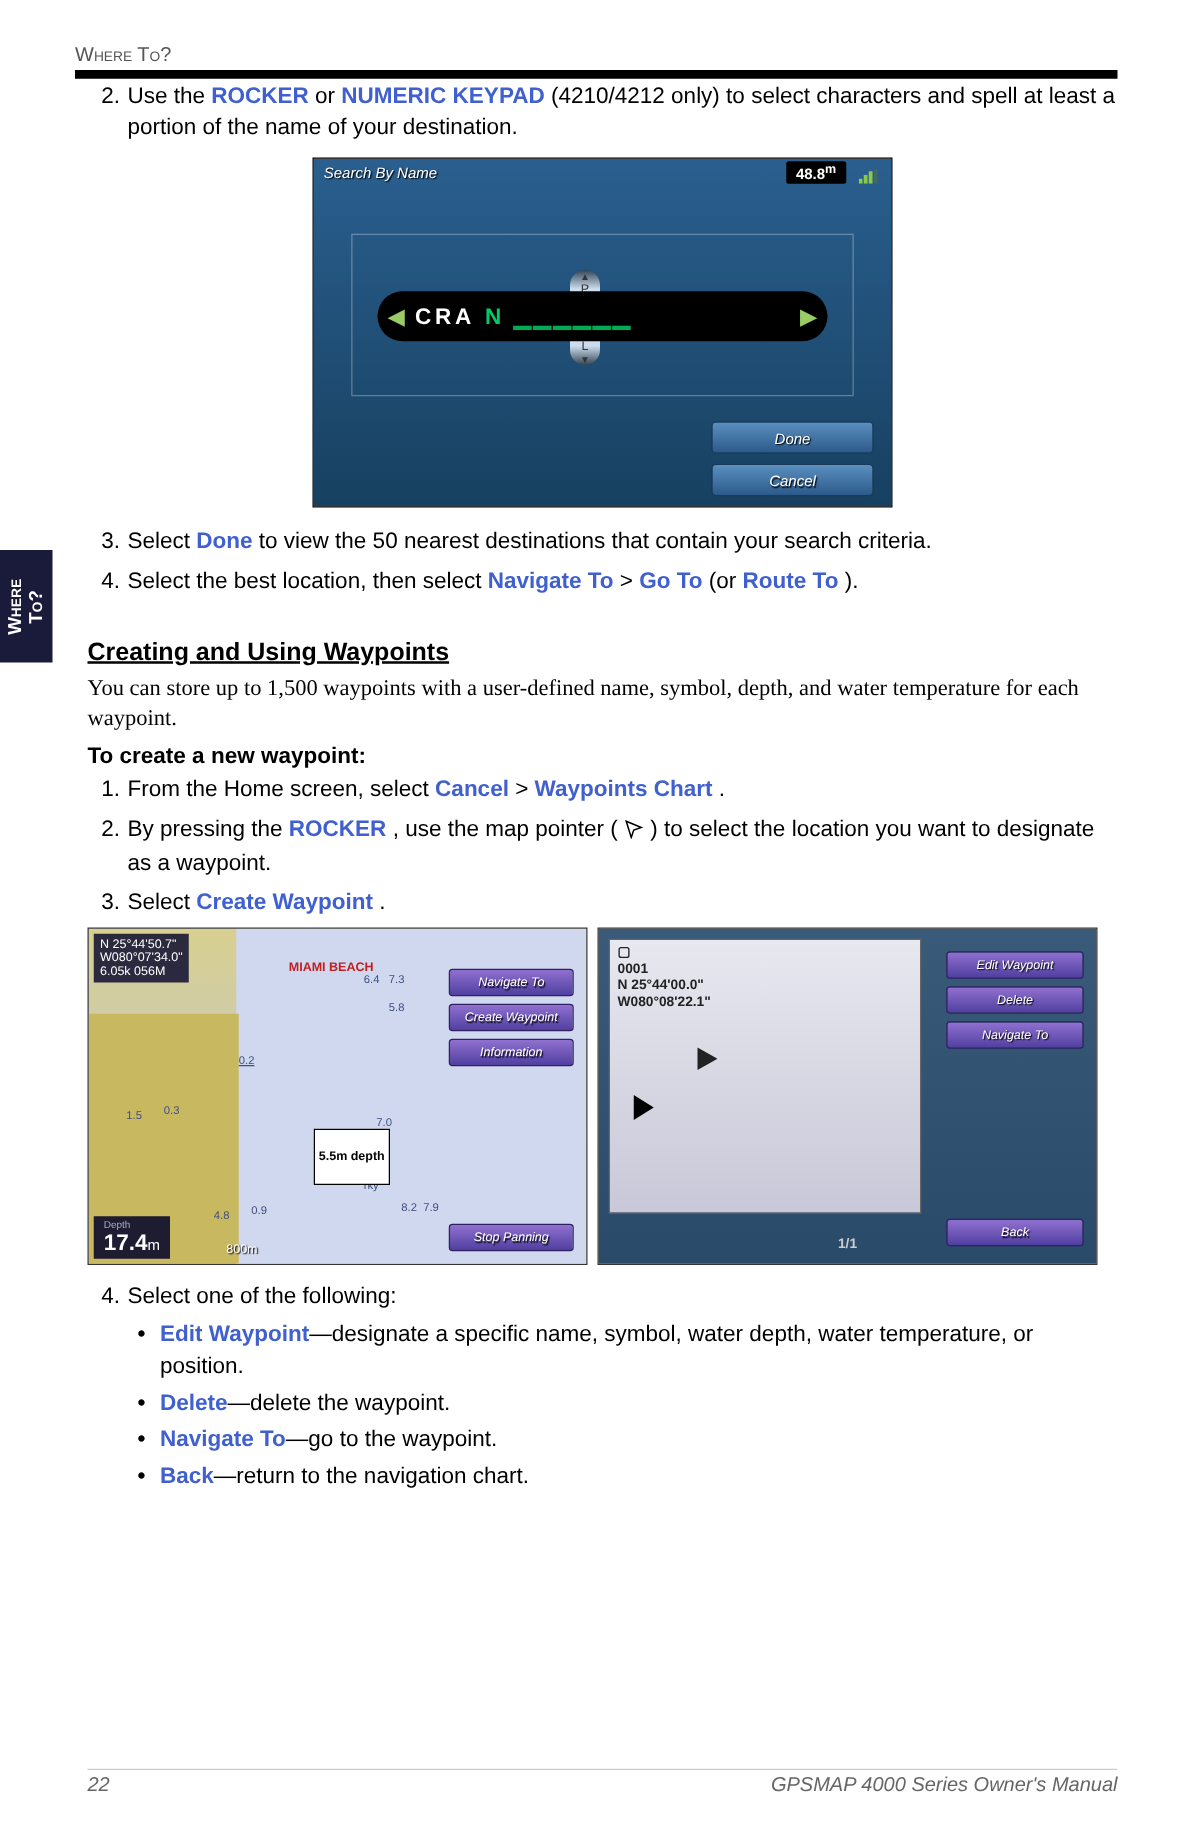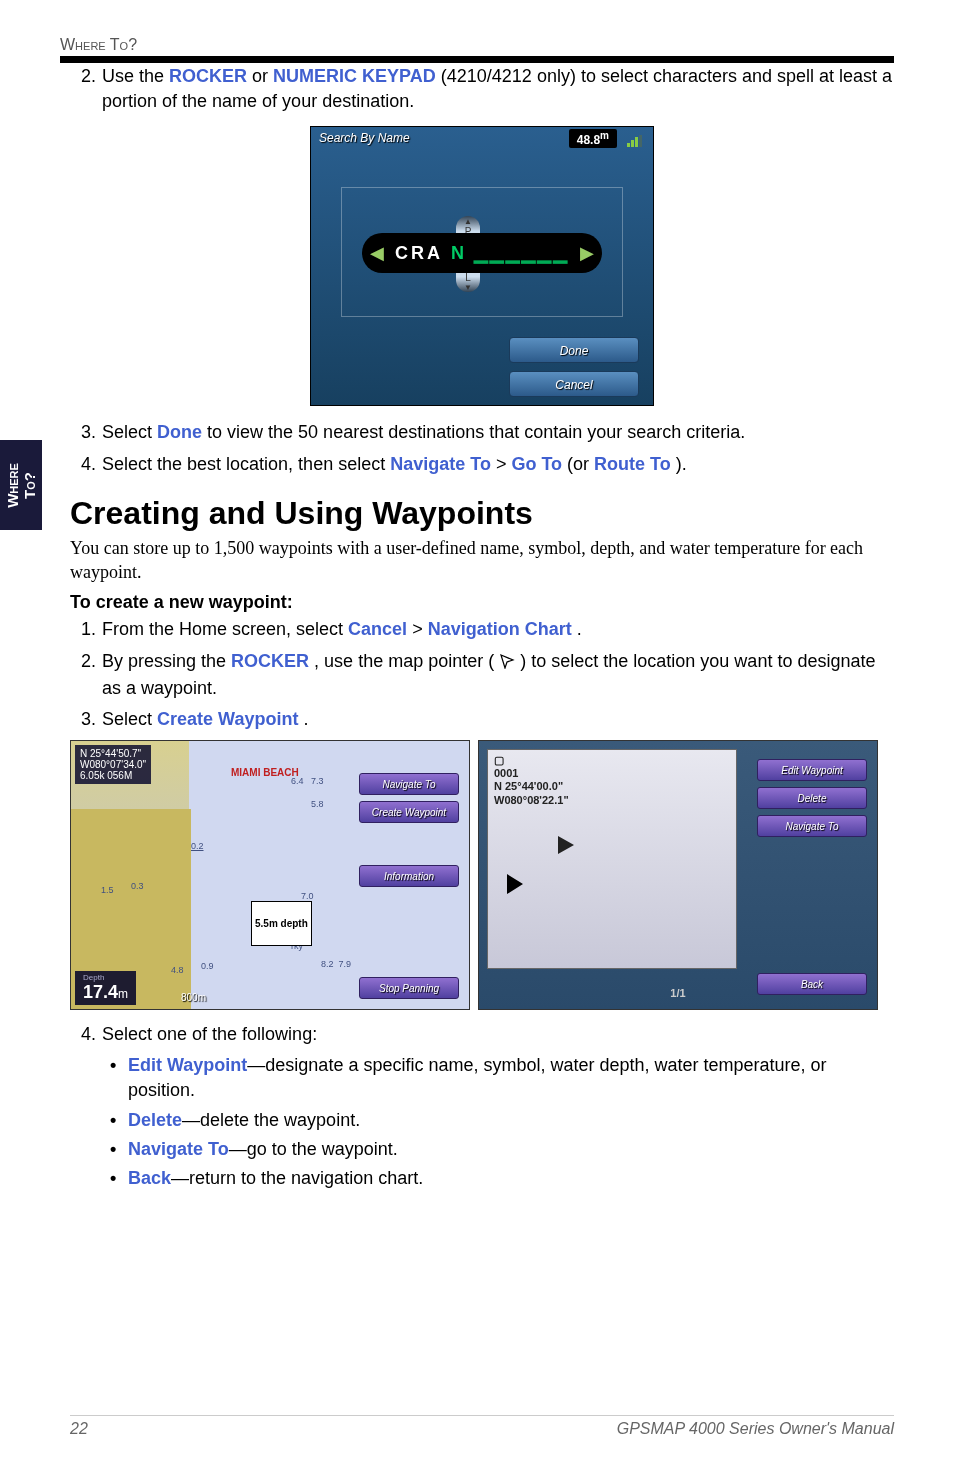--- a/index.html
+++ b/index.html
@@ -32,21 +32,21 @@
   .step {
     display: flex;
     margin-bottom: 6px;
     line-height: 1.4;
   }
   .step-num { width: 26px; flex-shrink: 0; text-align: right; margin-right: 6px;}
   .step-text { flex: 1; }
   .link { color: #4060d0; font-weight: bold; }
   .rocker { color: #4060d0; font-weight: bold; }
   .screenshot1 {
-    width: 344px; height: 280px;
+    width: 464px; height: 280px;
     margin: 12px auto 14px auto;
     display: block;
     background: linear-gradient(#2a5f8f,#174060);
     border: 1px solid #000;
     position: relative;
   }
   .s1-title {
     position:absolute; top:4px; left:8px;
     color:#fff; font-size:12px; font-style:italic;
     text-shadow:1px 1px 1px #000;
@@ -63,21 +63,21 @@
   .s1-spinner-wrap{
     position:absolute; left:30px; right:30px; top:60px; height:130px;
     border:1px solid rgba(255,255,255,0.3);
   }
   .s1-spinner{
     position:absolute; left:20px; right:20px; top:45px; height:40px;
     background:#000; border-radius:20px;
     display:flex; align-items:center; color:#fff;
   }
   .s1-arrow-l,.s1-arrow-r{width:30px;text-align:center;color:#9c6;}
-  .s1-text{flex:1;text-align:center;letter-spacing:3px;font-weight:bold;font-size:18px;}
+  .s1-text{flex:1;letter-spacing:3px;font-weight:bold;font-size:18px;}
   .s1-green{color:#0c6;}
   .s1-wheel{
     position:absolute; left:50%; top:28px; transform:translateX(-26px);
     width:24px; height:76px;
     background:linear-gradient(#345,#cde 20%,#cde 80%,#345);
     border-radius:12px; font-size:10px; text-align:center;
     display:flex;flex-direction:column;justify-content:space-around;color:#333;
   }
   .s1-wheel span:first-child{font-size:8px;}
   .s1-wheel span:last-child{font-size:8px;}
@@ -87,23 +87,24 @@
     border:1px solid #1a3a5a; border-radius:4px;
     color:#fff; font-size:12px; text-align:center; line-height:26px;
     font-style:italic; text-shadow:1px 1px 1px #000;
   }
   .s1-done{top:210px;}
   .s1-cancel{top:244px;}
 
   h2.section {
     font-family: Arial, sans-serif;
     font-weight: bold;
-    font-size: 32px;
-    margin-top: 18px;
+    font-size: 20px;
+    margin-top: 34px;
     margin-bottom: 4px;
+    text-decoration: underline;
   }
   .body-text {
     font-family: Georgia, 'Times New Roman', serif;
     font-size: 18px;
     line-height: 1.35;
     margin-bottom: 4px;
   }
   .sub-heading {
     font-weight: bold;
     font-size: 18px;
@@ -134,21 +135,21 @@
   .sa-depth-box{position:absolute;left:180px;top:160px;background:#fff;border:1px solid #000;padding:16px 3px;font-size:10px;font-weight:bold;}
   .sa-btn{
     position:absolute; right:10px; width:100px; height:22px;
     background: linear-gradient(#9070d0,#5040a0);
     border:1px solid #302060;border-radius:3px;
     color:#fff;font-size:10px;text-align:center;line-height:22px;font-style:italic;
     text-shadow:1px 1px 1px #000;
   }
   .sa-navto{top:32px;}
   .sa-create{top:60px;}
-  .sa-info{top:88px;margin-top:36px;}
+  .sa-info{top:88px;}
   .sa-stop{bottom:10px;}
   .sa-depthmeter{
     position:absolute;left:4px;bottom:4px;background:rgba(0,0,40,0.85);color:#fff;
     padding:2px 8px;
   }
   .sa-depthmeter .lbl{font-size:8px;color:#aac;}
   .sa-depthmeter .val{font-size:18px;font-weight:bold;}
   .sa-depthmeter .unit{font-size:12px;}
   .sa-dots{position:absolute;color:#405080;font-size:9px;}
 
@@ -285,21 +286,21 @@
   <p class="body-text">You can store up to 1,500 waypoints with a user-defined name, symbol, depth, and water temperature for each waypoint.</p>
 
   <div class="sub-heading">To create a new waypoint:</div>
 
   <div class="step">
     <div class="step-num">1.</div>
     <div class="step-text">
       <span>From the Home screen, select </span>
       <span class="link">Cancel</span>
       <span> &gt; </span>
-      <span class="link">Navigation Chart</span>
+      <span class="link">Waypoints Chart</span>
       <span>.</span>
     </div>
   </div>
 
   <div class="step">
     <div class="step-num">2.</div>
     <div class="step-text">
       <span>By pressing the </span>
       <span class="rocker">ROCKER</span>
       <span>, use the map pointer (</span>

